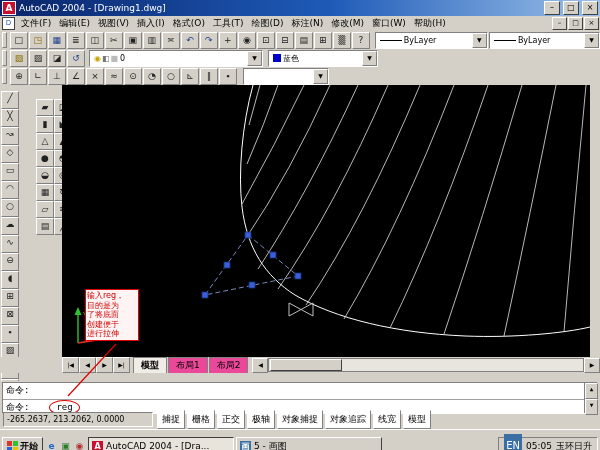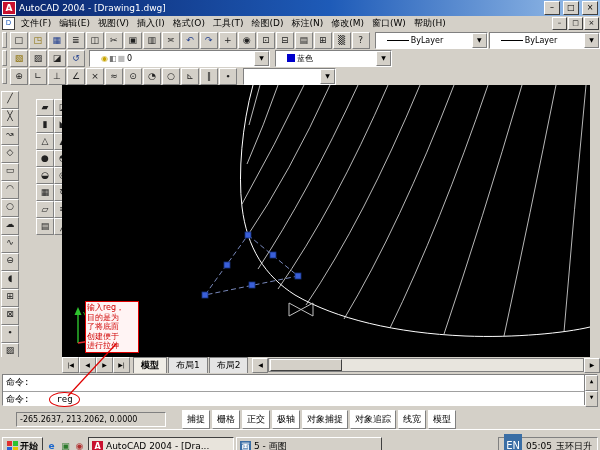--- a/index.html
+++ b/index.html
@@ -24,59 +24,59 @@
   .menu-item{padding:7px 4px;white-space:nowrap}
   .menubar .spacer{flex:1}
   .docbtn{width:13px;height:11px;background:#d4d0c8;font-size:7px;line-height:10px;text-align:center;margin-right:1px}
   
   .toolbar{position:absolute;left:0;right:0;height:18px;display:flex;align-items:center;gap:1px;padding-left:2px}
   .tb1{top:31px}.tb2{top:49px}.tb3{top:67px}
   .tb-grip{width:3px;height:14px;border:1px solid;border-color:#fff #808080 #808080 #fff;margin-right:2px}
   .ticon{width:16px;height:15px;flex:0 0 16px;background:#d4d0c8;font-size:9px;line-height:14px;
     text-align:center;color:#222;overflow:hidden}
   .dropdown{height:15px;background:#fff;display:flex;align-items:center;font-size:8px;
-    padding-left:11px;gap:2px;white-space:nowrap}
+    padding-left:4px;gap:2px;white-space:nowrap}
   .dd-arrow{margin-left:auto;width:13px;height:13px;background:#d4d0c8;text-align:center;
     font-size:6px;line-height:12px;flex:0 0 13px;color:#000}
   .chip{width:8px;height:8px;display:inline-block}
   .linesample{width:22px;height:0;border-top:1px solid #000;display:inline-block}
   .mini{font-size:8px}
   
   .workspace{position:absolute;top:85px;left:0;width:600px;height:272px;background:#d4d0c8}
   .vtoolbar{position:absolute;left:1px;top:6px;width:18px;display:flex;flex-direction:column;gap:0}
   .vtoolbar .ticon{height:14px;line-height:13px}
   .float-toolbar{position:absolute;left:36px;top:14px;width:36px;display:flex;flex-wrap:wrap}
   .canvas{position:absolute;left:62px;top:0;width:528px;height:272px;background:#000}
   .canvas svg{position:absolute;left:0;top:0}
-  .callout{position:absolute;left:23px;top:216px;width:50px;background:#fff4f4;border:1px solid #e00000;
+  .callout{position:absolute;left:23px;top:204px;width:50px;background:#fff4f4;border:1px solid #e00000;
     color:#d00000;font-size:8px;line-height:1.2;padding:1px 1px;z-index:5}
   .callout-line{white-space:nowrap}
   
   .tabrow{position:absolute;top:357px;left:0;right:0;height:16px;display:flex;align-items:center;
     padding-left:62px;gap:0;background:#d4d0c8}
   .navbtn{width:15px;height:14px;background:#d4d0c8;font-size:6px;line-height:13px;text-align:center;flex:0 0 15px}
-  .tab{padding:1px 7px;border:1px solid #808080;border-bottom:none;background:#e5e5e5;margin-right:1px;white-space:nowrap}
+  .tab{padding:1px 7px;border:1px solid #808080;border-bottom:none;background:#ec4899;margin-right:1px;white-space:nowrap}
   .tab.active{background:#f0ede6;font-weight:bold}
   .hscroll{flex:1;display:flex;align-items:center;height:14px;margin-left:3px}
   .hscroll .track{flex:1;height:12px;background:#e8e5de;border:1px solid #808080;position:relative}
   .hscroll .thumb{position:absolute;left:1px;top:0;width:70px;height:10px;background:#d4d0c8;
     border:1px solid;border-color:#fff #404040 #404040 #fff}
   .scrollbtn{width:14px;height:13px;background:#d4d0c8;font-size:6px;line-height:12px;text-align:center;flex:0 0 14px}
   
-  .command{position:absolute;top:373px;left:0;width:600px;height:44px;background:#d4d0c8;padding:1px 2px;box-sizing:border-box}
+  .command{position:absolute;top:381px;left:0;width:600px;height:44px;background:#d4d0c8;padding:1px 2px;box-sizing:border-box}
   .cmd-box{position:relative;width:100%;height:32px;background:#fff;box-sizing:border-box;
     font-family:"DejaVu Sans Mono","Liberation Mono",monospace;font-size:9px}
   .cmd-history{height:16px;line-height:15px;padding-left:3px;border-bottom:1px solid #a0a0a0}
   .cmd-input{height:14px;line-height:13px;padding-left:3px;display:flex;align-items:center}
   .reg-oval{border:1px solid #e00000;border-radius:50%;padding:0 6px;margin-left:20px;color:#000}
   .cmd-scroll{position:absolute;right:0;top:0;bottom:0;width:12px;background:#e8e5de;border-left:1px solid #808080;
     display:flex;flex-direction:column;justify-content:space-between}
   .cmd-scroll .scrollbtn{width:11px;height:10px;line-height:9px}
   
-  .statusbar{position:absolute;top:409px;left:0;right:1px;height:20px;display:flex;align-items:center;gap:16px;padding:0 16px}
+  .statusbar{position:absolute;top:409px;left:0;right:1px;height:20px;display:flex;align-items:center;gap:4px;padding:0 3px}
   .coords{width:142px;padding:2px 3px;font-size:8px;background:#d4d0c8;white-space:nowrap;overflow:hidden}
   .sbtn{padding:2px 4px;background:#ffffff;white-space:nowrap}
   
   .taskbar{position:absolute;top:429px;left:0;right:0;height:33px;background:#d4d0c8;border-top:1px solid #fff;
     display:flex;align-items:center;gap:2px;padding:1px 2px;box-sizing:border-box}
   .startbtn{display:flex;align-items:center;gap:2px;font-weight:bold;padding:1px 4px;background:#d4d0c8;height:15px}
   .flag{display:grid;grid-template-columns:5px 5px;grid-template-rows:5px 5px;gap:1px}
   .flag span{display:block}
   .qicon{width:13px;height:14px;text-align:center;font-size:9px;line-height:14px;font-weight:bold}
   .taskbtn{width:138px;display:flex;align-items:center;gap:3px;padding:1px 3px;background:#d4d0c8;height:15px;

